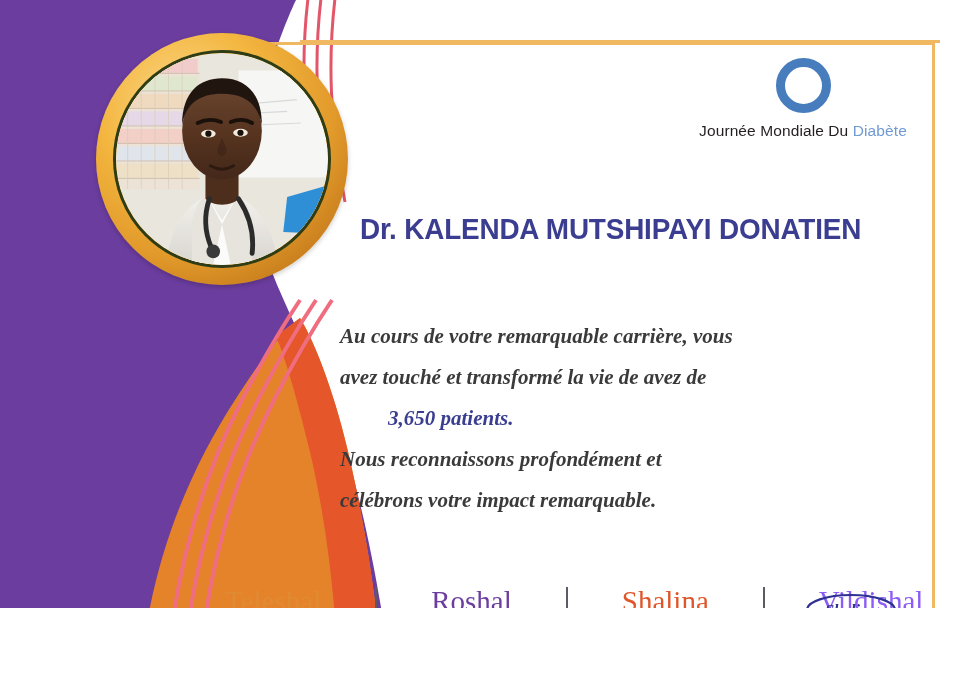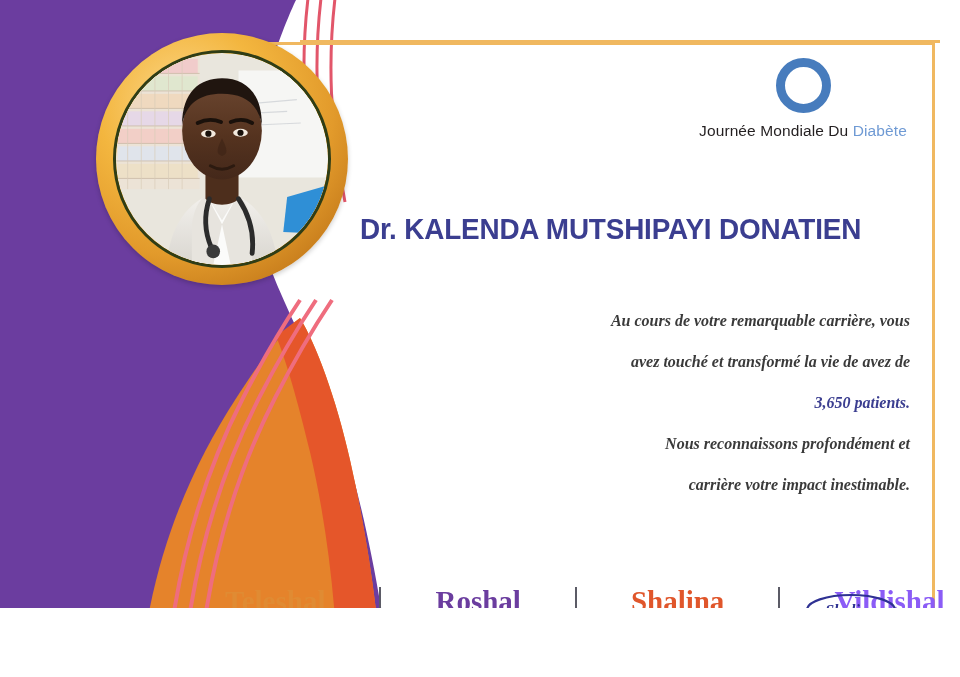--- a/index.html
+++ b/index.html
@@ -79,35 +79,34 @@
     font-size:30px;
     letter-spacing:-0.2px;
     color:#3b3e90;
     transform:scaleX(.93);
     transform-origin:left center;
     white-space:nowrap;
   }
 
   
   #body-copy{
-    position:absolute;left:340px;top:300px;width:570px;
+    position:absolute;left:340px;top:316px;width:570px;
     font-family:"Liberation Serif", serif;
     font-weight:bold;font-style:italic;
-    font-size:16px;line-height:41px;
+    font-size:21px;line-height:41px;
     color:#3a3a3a;
-    text-align:right;
   }
   #body-copy .accent{color:#3b3e90;margin-left:48px;}
 
   
   #brands{
     position:absolute;left:225px;top:585px;
     display:flex;align-items:center;
     font-family:"Liberation Serif", serif;
-    font-weight:bold;font-size:29px;gap:37px;
+    font-weight:normal;font-size:29px;gap:37px;
   }
   .brand{white-space:nowrap;}
   .sep{
     display:inline-block;
     width:2px;height:30px;
     background:#5b5b66;
     margin:0 17px;
   }
 
   
@@ -259,21 +258,21 @@
     </div>
   </div>
 
   <div id="doc-name" style="color: rgb(59, 62, 144);">Dr. KALENDA MUTSHIPAYI DONATIEN</div>
 
   <div id="body-copy">
     <div>Au cours de votre remarquable carrière, vous</div>
     <div>avez touché et transformé la vie de avez de</div>
     <div class="accent">3,650 patients.</div>
     <div>Nous reconnaissons profondément et</div>
-    <div>carrière votre impact inestimable.</div>
+    <div>célébrons votre impact remarquable.</div>
   </div>
 
   <div id="brands">
     <span class="brand" style="color: rgb(224, 139, 51);">Teleshal</span>
     <span class="sep"></span>
     <span class="brand" style="color: rgb(107, 61, 159);">Roshal</span>
     <span class="sep"></span>
     <span class="brand" style="color: rgb(224, 86, 43);">Shalina</span>
     <span class="sep"></span>
     <span class="brand" style="color: #8b5cf6;">Vildishal</span>

